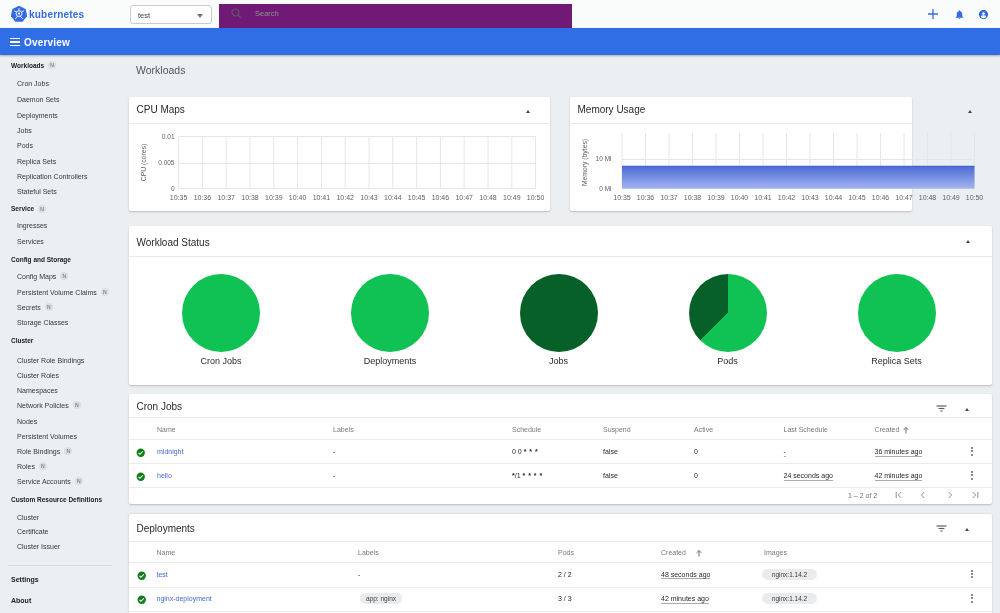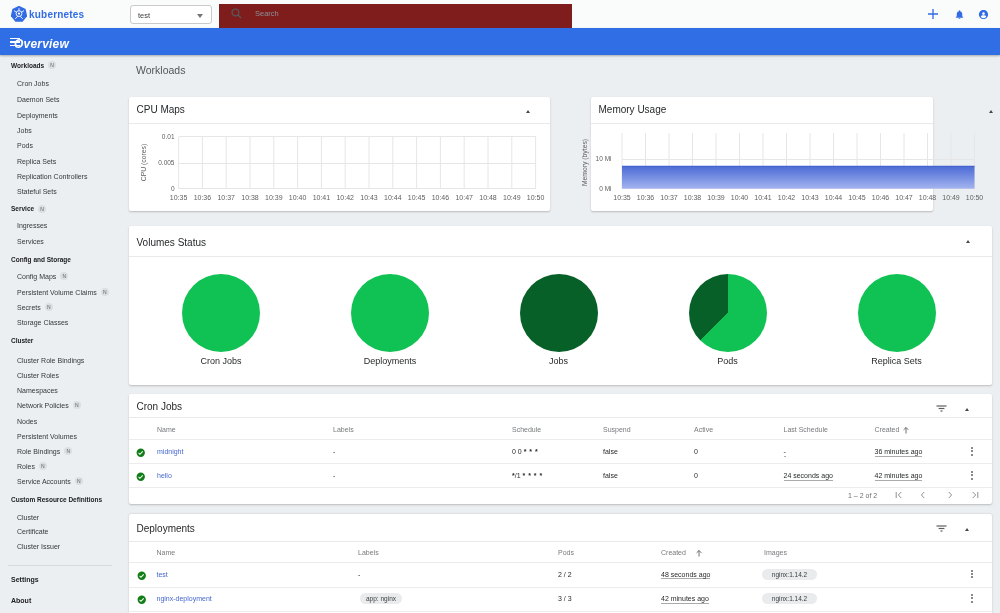--- a/index.html
+++ b/index.html
@@ -5,27 +5,27 @@
 *{margin:0;padding:0;box-sizing:border-box;}
 html,body{width:1000px;height:613px;overflow:hidden;}
 body{font-family:"Liberation Sans",sans-serif;background:#eceff1;position:relative;}
 .abs{position:absolute;}
 
 .hdr{position:absolute;left:0;top:0;width:1000px;height:28px;background:#fafbfb;}
 .kword{position:absolute;left:29px;top:9px;font-size:10px;font-weight:bold;color:#326ce5;letter-spacing:0.2px;}
 .nsel{position:absolute;left:130px;top:5px;width:82px;height:19px;border:1px solid #c8cacc;border-radius:3px;background:#fff;}
 .nsel span{position:absolute;left:7px;top:5px;font-size:7.5px;color:#3c4043;}
 .nsel .car{position:absolute;right:8px;top:8px;width:0;height:0;border-left:3px solid transparent;border-right:3px solid transparent;border-top:4px solid #757575;}
-.srch{position:absolute;left:219px;top:4px;width:353px;height:34px;background:#7f1d1d;padding-left:37px;}
+.srch{position:absolute;left:219px;top:4px;width:353px;height:34px;background:#701a75;padding-left:37px;}
 .srch span{position:absolute;left:36px;top:5px;font-size:7.5px;color:#8b9095;}
 
 .tbar{position:absolute;left:0;top:28px;width:1000px;height:27px;background:#306ee5;box-shadow:0 1px 2px rgba(0,0,0,.3);}
 .burger{position:absolute;left:10px;top:38px;width:10px;height:8px;z-index:6;}
 .burger div{height:1.4px;background:#fff;margin-bottom:1.9px;}
-.ovw{position:absolute;left:14px;top:37px;font-size:12px;font-weight:bold;color:#fff;z-index:6;letter-spacing:0.2px;font-style:italic;}
+.ovw{position:absolute;left:24px;top:37px;font-size:10px;font-weight:bold;color:#fff;z-index:6;letter-spacing:0.2px;}
 
 .ni{position:absolute;left:17px;font-size:7px;color:#35383b;height:10px;line-height:10px;white-space:nowrap;}
 .nh{position:absolute;left:11px;font-size:6.5px;font-weight:bold;color:#202124;height:10px;line-height:10px;white-space:nowrap;}
 .nb{display:inline-block;width:8px;height:8px;border-radius:50%;background:#dcdedf;color:#5f6368;font-size:5px;font-weight:normal;text-align:center;line-height:8px;vertical-align:middle;margin-left:4px;position:relative;top:-1px;}
 .ndiv{position:absolute;left:8px;top:565px;width:104px;height:1px;background:#d7d9da;}
 
 .card{position:absolute;background:#fff;border-radius:2px;box-shadow:0 1px 2px rgba(0,0,0,.22);}
 .ctitle{position:absolute;left:8px;top:7px;font-size:10px;color:#27292b;}
 .chdiv{position:absolute;left:0;top:26px;width:100%;height:1px;background:#e9e9e9;}
 .caret{position:absolute;width:0;height:0;border-left:2.6px solid transparent;border-right:2.6px solid transparent;border-bottom:3.3px solid #43474b;}
@@ -171,21 +171,21 @@
       <text x="263.8" y="77">10:44</text>
       <text x="287.6" y="77">10:45</text>
       <text x="311.4" y="77">10:46</text>
       <text x="335.2" y="77">10:47</text>
       <text x="359" y="77">10:48</text>
       <text x="382.8" y="77">10:49</text>
       <text x="406.6" y="77">10:50</text>
   </g>
 </svg>
 
-<div class="card" style="left:569.5px;top:97px;width:342px;height:114px;margin-left:21px;">
+<div class="card" style="left:569.5px;top:97px;width:342px;height:114px;">
   <div class="ctitle">Memory Usage</div>
   <div class="chdiv"></div>
   <div class="caret" style="left:398px;top:12.8px;"></div>
 </div>
 <svg class="abs" style="left:569.5px;top:123px;" width="422" height="82" viewBox="0 0 422 82">
   <defs>
     <linearGradient id="mg" x1="0" y1="0" x2="0" y2="1">
       <stop offset="0" stop-color="#4c6bd6"></stop>
       <stop offset="1" stop-color="#a3b4ee"></stop>
     </linearGradient>
@@ -233,21 +233,21 @@
       <text x="287" y="77">10:45</text>
       <text x="310.5" y="77">10:46</text>
       <text x="334" y="77">10:47</text>
       <text x="357.5" y="77">10:48</text>
       <text x="381" y="77">10:49</text>
       <text x="404.5" y="77">10:50</text>
   </g>
 </svg>
 
 <div class="card" style="left:128.5px;top:225.5px;width:863px;height:159px;">
-  <div class="ctitle" style="top:11px;">Volumes Status</div>
+  <div class="ctitle" style="top:11px;">Workload Status</div>
   <div class="chdiv" style="top:30px;"></div>
   <div class="caret" style="left:837px;top:14px;"></div>
 </div>
 <div class="pie" style="left:182px;background:#10c253;"></div>
 <div class="pie" style="left:351px;background:#10c253;"></div>
 <div class="pie" style="left:519.5px;background:#076028;"></div>
 <div class="pie" style="left:688.5px;background:conic-gradient(#10c253 0deg 225deg,#076028 225deg 360deg);"></div>
 <div class="pie" style="left:857.5px;background:#10c253;"></div>
 <div class="plab" style="left:161px;">Cron Jobs</div>
 <div class="plab" style="left:330px;">Deployments</div>

